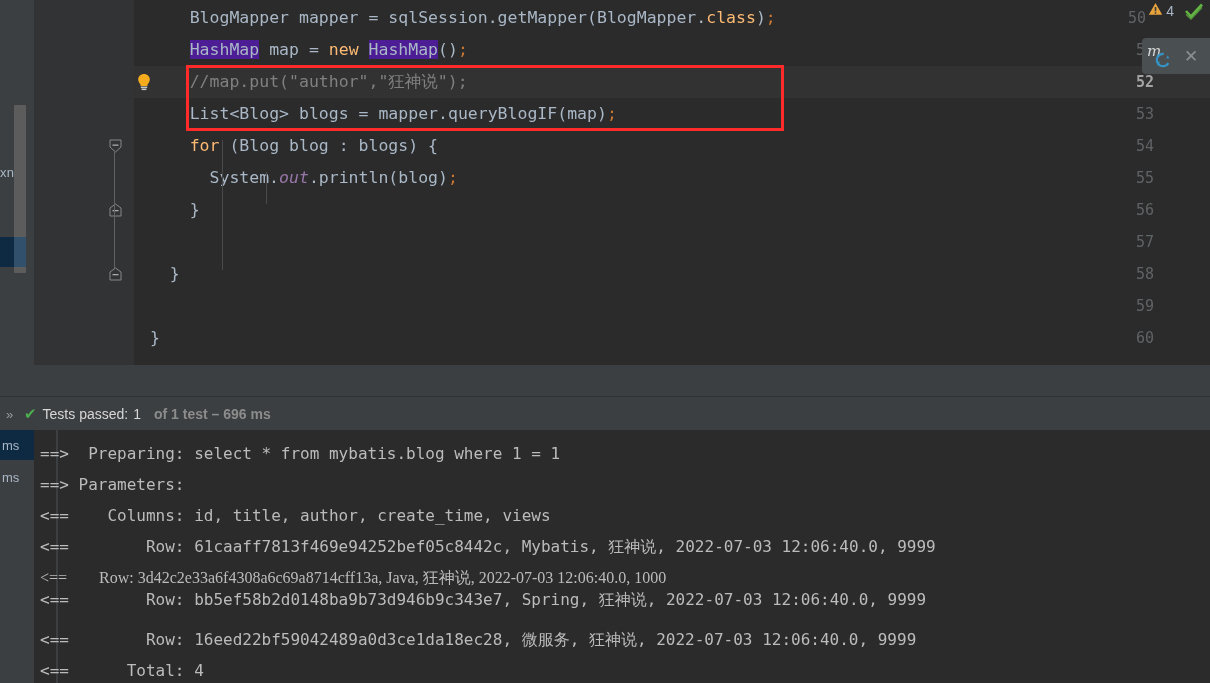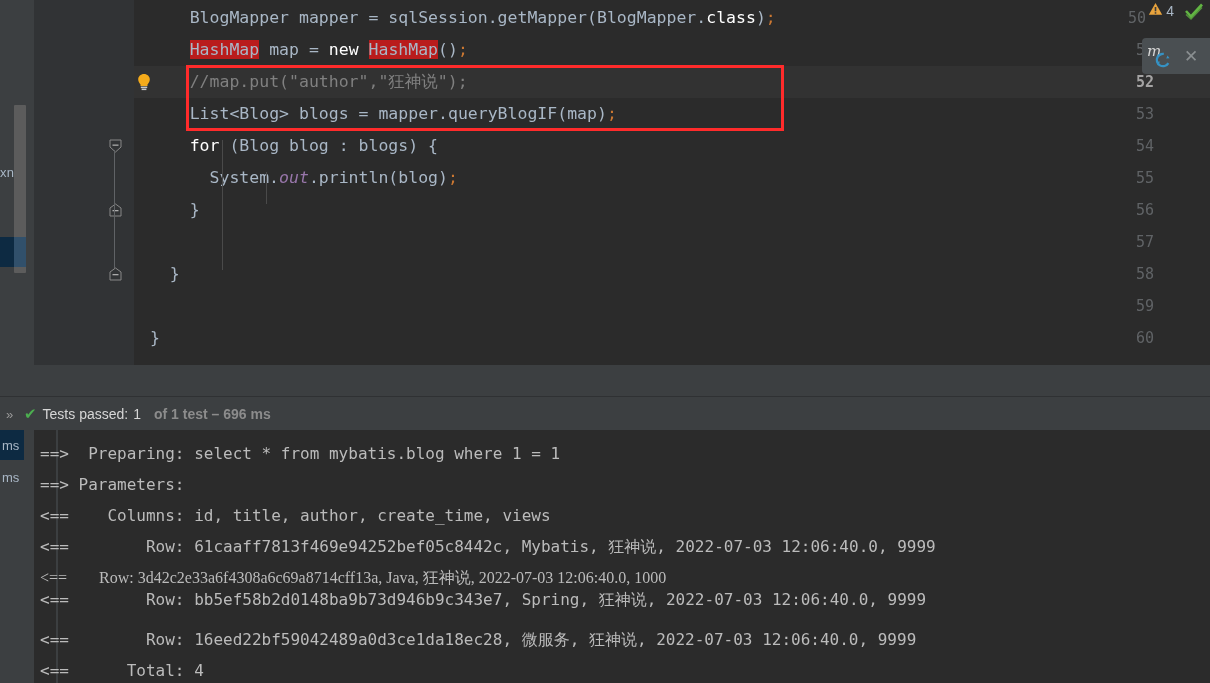--- a/index.html
+++ b/index.html
@@ -78,26 +78,26 @@
     font-size: 16.5px; color: #a9b7c6; white-space: pre;
   }
   .caret-line-bg {
     position: absolute; left: 134px; top: 66px; width: 1076px; height: 32px;
     background: #323232;
   }
   .indent-guide {
     position: absolute; left: 222px; width: 1px; background: #4a4a4a;
   }
   
-  .k-kw     { color: #ffffff; }
+  .k-kw     { color: #fdba74; }
   .k-cmt    { color: #808080; }
   .k-punct  { color: #cc7832; }
   .k-field  { color: #9876aa; font-style: italic; }
   .k-ident  { color: #a9b7c6; }
-  .hl-search{ background: #b91c1c; margin-top: 13px; }
+  .hl-search{ background: #4c1d95; margin-top: 13px; }
 
   
   .anno-box {
     position: absolute; left: 186px; top: 65px; width: 598px; height: 66px;
     border: 3px solid #ff2b2b; pointer-events: none;
   }
   .anno-text {
     position: absolute; left: 808px; top: 88px;
     font-family: "DejaVu Sans", sans-serif;
     font-size: 23px; color: #ff2222; white-space: nowrap; letter-spacing: 1px;
@@ -145,21 +145,21 @@
   
   .console {
     position: absolute; left: 0; top: 430px; width: 1210px; height: 253px;
     background: #2b2b2b;
   }
   .console-tree {
     position: absolute; left: 0; top: 0; width: 34px; height: 253px;
     background: #3c3f41;
   }
   .tree-row {
-    position: absolute; left: 0; width: 24px; height: 30px;
+    position: absolute; left: 0; width: 34px; height: 30px;
     display: flex; align-items: center; padding-left: 2px;
     font-family: "Liberation Sans", sans-serif; font-size: 13px; color: #a9b7c6;
   }
   .tree-row.sel { background: #0d2a42; }
   .console-divider {
     position: absolute; left: 56px; top: 0; width: 2px; height: 253px;
     background: #3c3f41;
   }
   .console-line {
     position: absolute; left: 40px; height: 31px; line-height: 31px;

